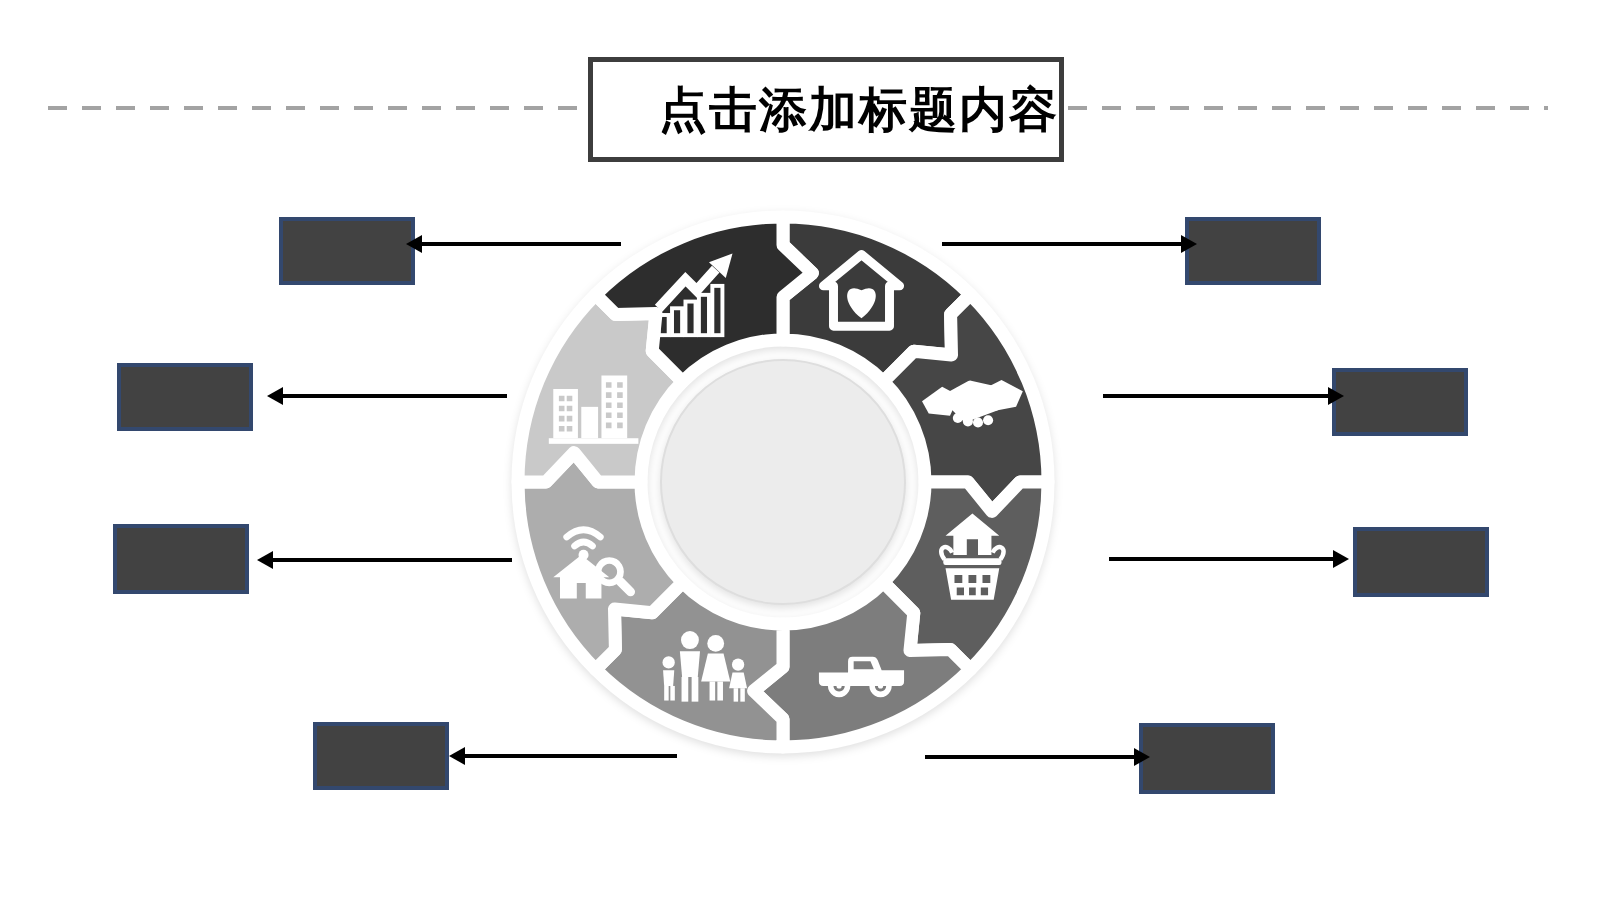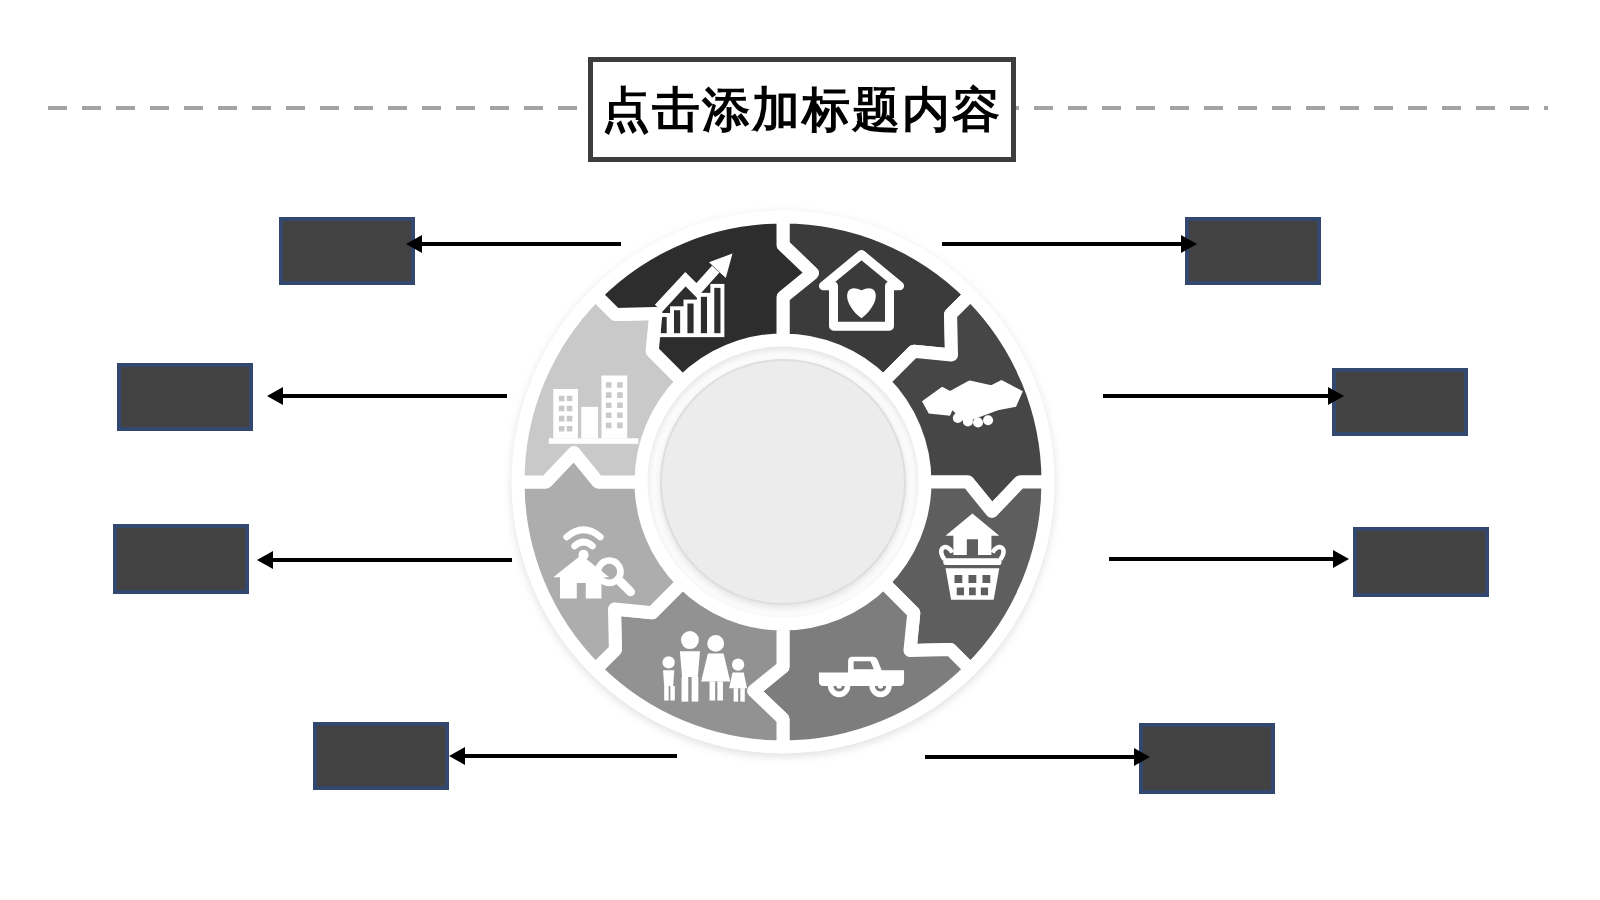--- a/index.html
+++ b/index.html
@@ -7,23 +7,23 @@
     position:relative;width:1600px;height:900px;background:#fff;overflow:hidden;
     font-family:"Liberation Sans","DejaVu Sans",sans-serif;
   }
   
   .dashed{
     position:absolute;left:48px;top:106px;width:1500px;height:4px;z-index:1;
     background:repeating-linear-gradient(90deg,var(--dash-color,#a3a3a3) 0 19px,transparent 19px 34px);
   }
   
   .title-box{
-    position:absolute;left:588px;top:57px;width:428px;height:105px;z-index:2;
+    position:absolute;left:588px;top:57px;width:476px;height:105px;z-index:2;
     background:var(--title-fill,#fff);border:5px solid var(--title-border,#3d3d3d);
-    box-sizing:border-box;display:flex;align-items:center;justify-content:center;
+    box-sizing:border-box;display:flex;align-items:center;justify-content:flex-end;
   }
   .title-text{
     font-size:48px;font-weight:700;color:var(--title-color,#000);letter-spacing:2px;white-space:nowrap;
   }
   
   #wheel-svg{position:absolute;left:0;top:0;z-index:3;filter:drop-shadow(0 3px 4px rgba(0,0,0,.12));}
   
   .callout{
     position:absolute;width:136px;height:68px;box-sizing:border-box;z-index:4;
     background:var(--callout-fill,#424242);border:4px solid var(--callout-border,#33486e);

